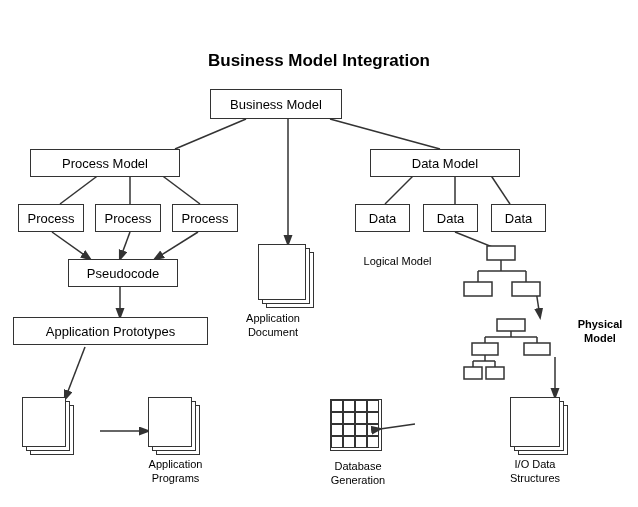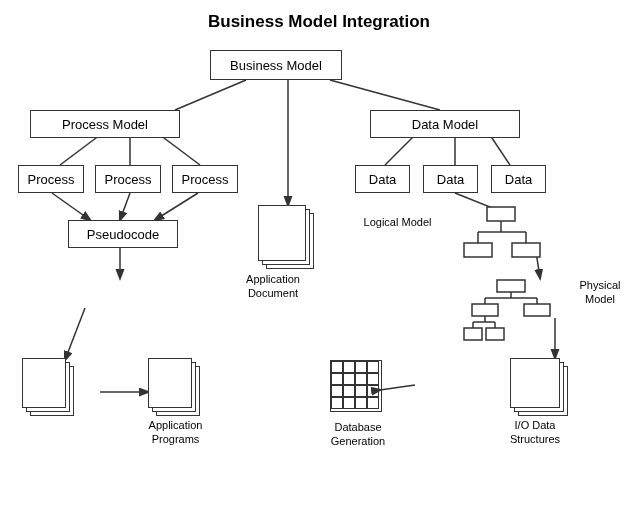--- a/index.html
+++ b/index.html
@@ -17,20 +17,21 @@
       height: 507px;
       position: relative;
       background: #fff;
     }
     .title {
       text-align: center;
       font-size: 17px;
       font-weight: bold;
       padding-top: 12px;
       padding-bottom: 8px;
+      margin-top: 39px;
     }
     
     .box {
       position: absolute;
       border: 1.5px solid #333;
       background: #fff;
       display: flex;
       align-items: center;
       justify-content: center;
       text-align: center;
@@ -173,20 +174,23 @@
   </div>
 
   <div class="box" style="left:491px; top:165px; width:55px; height:28px;">
     <span>Data</span>
   </div>
 
   <div class="box" style="left:68px; top:220px; width:110px; height:28px;">
     <span>Pseudocode</span>
   </div>
 
+  <div class="box" style="left:13px; top:278px; width:195px; height:28px;">
+    <span>Application Prototypes</span>
+  </div>
 
   <div class="stacked-docs" style="left:258px; top:205px;">
     <div class="doc-layer" style="top:8px; left:8px;"></div>
     <div class="doc-layer" style="top:4px; left:4px;"></div>
     <div class="doc-layer" style="top:0px; left:0px;"></div>
   </div>
   <div class="label-text" style="left:228px; top:272px; width:90px;">
     <span>Application
 Document</span>
   </div>
@@ -203,21 +207,21 @@
     <rect x="2" y="38" width="28" height="14" fill="white" stroke="#333" stroke-width="1.5"></rect>
 
     <rect x="50" y="38" width="28" height="14" fill="white" stroke="#333" stroke-width="1.5"></rect>
 
     <line x1="39" y1="16" x2="39" y2="27" stroke="#333" stroke-width="1.5"></line>
     <line x1="16" y1="27" x2="64" y2="27" stroke="#333" stroke-width="1.5"></line>
     <line x1="16" y1="27" x2="16" y2="38" stroke="#333" stroke-width="1.5"></line>
     <line x1="64" y1="27" x2="64" y2="38" stroke="#333" stroke-width="1.5"></line>
   </svg>
 
-  <div class="label-text" style="left:565px; top:278px; width:70px;">
+  <div class="label-text" style="left:565px; top:278px; width:70px;font-weight:bold;">
     <span>Physical
 Model</span>
   </div>
 
   <svg style="position:absolute; left:462px; top:278px; width:100px; height:70px;">
 
     <rect x="35" y="2" width="28" height="12" fill="white" stroke="#333" stroke-width="1.5"></rect>
 
     <rect x="10" y="26" width="26" height="12" fill="white" stroke="#333" stroke-width="1.5"></rect>
     <rect x="62" y="26" width="26" height="12" fill="white" stroke="#333" stroke-width="1.5"></rect>

